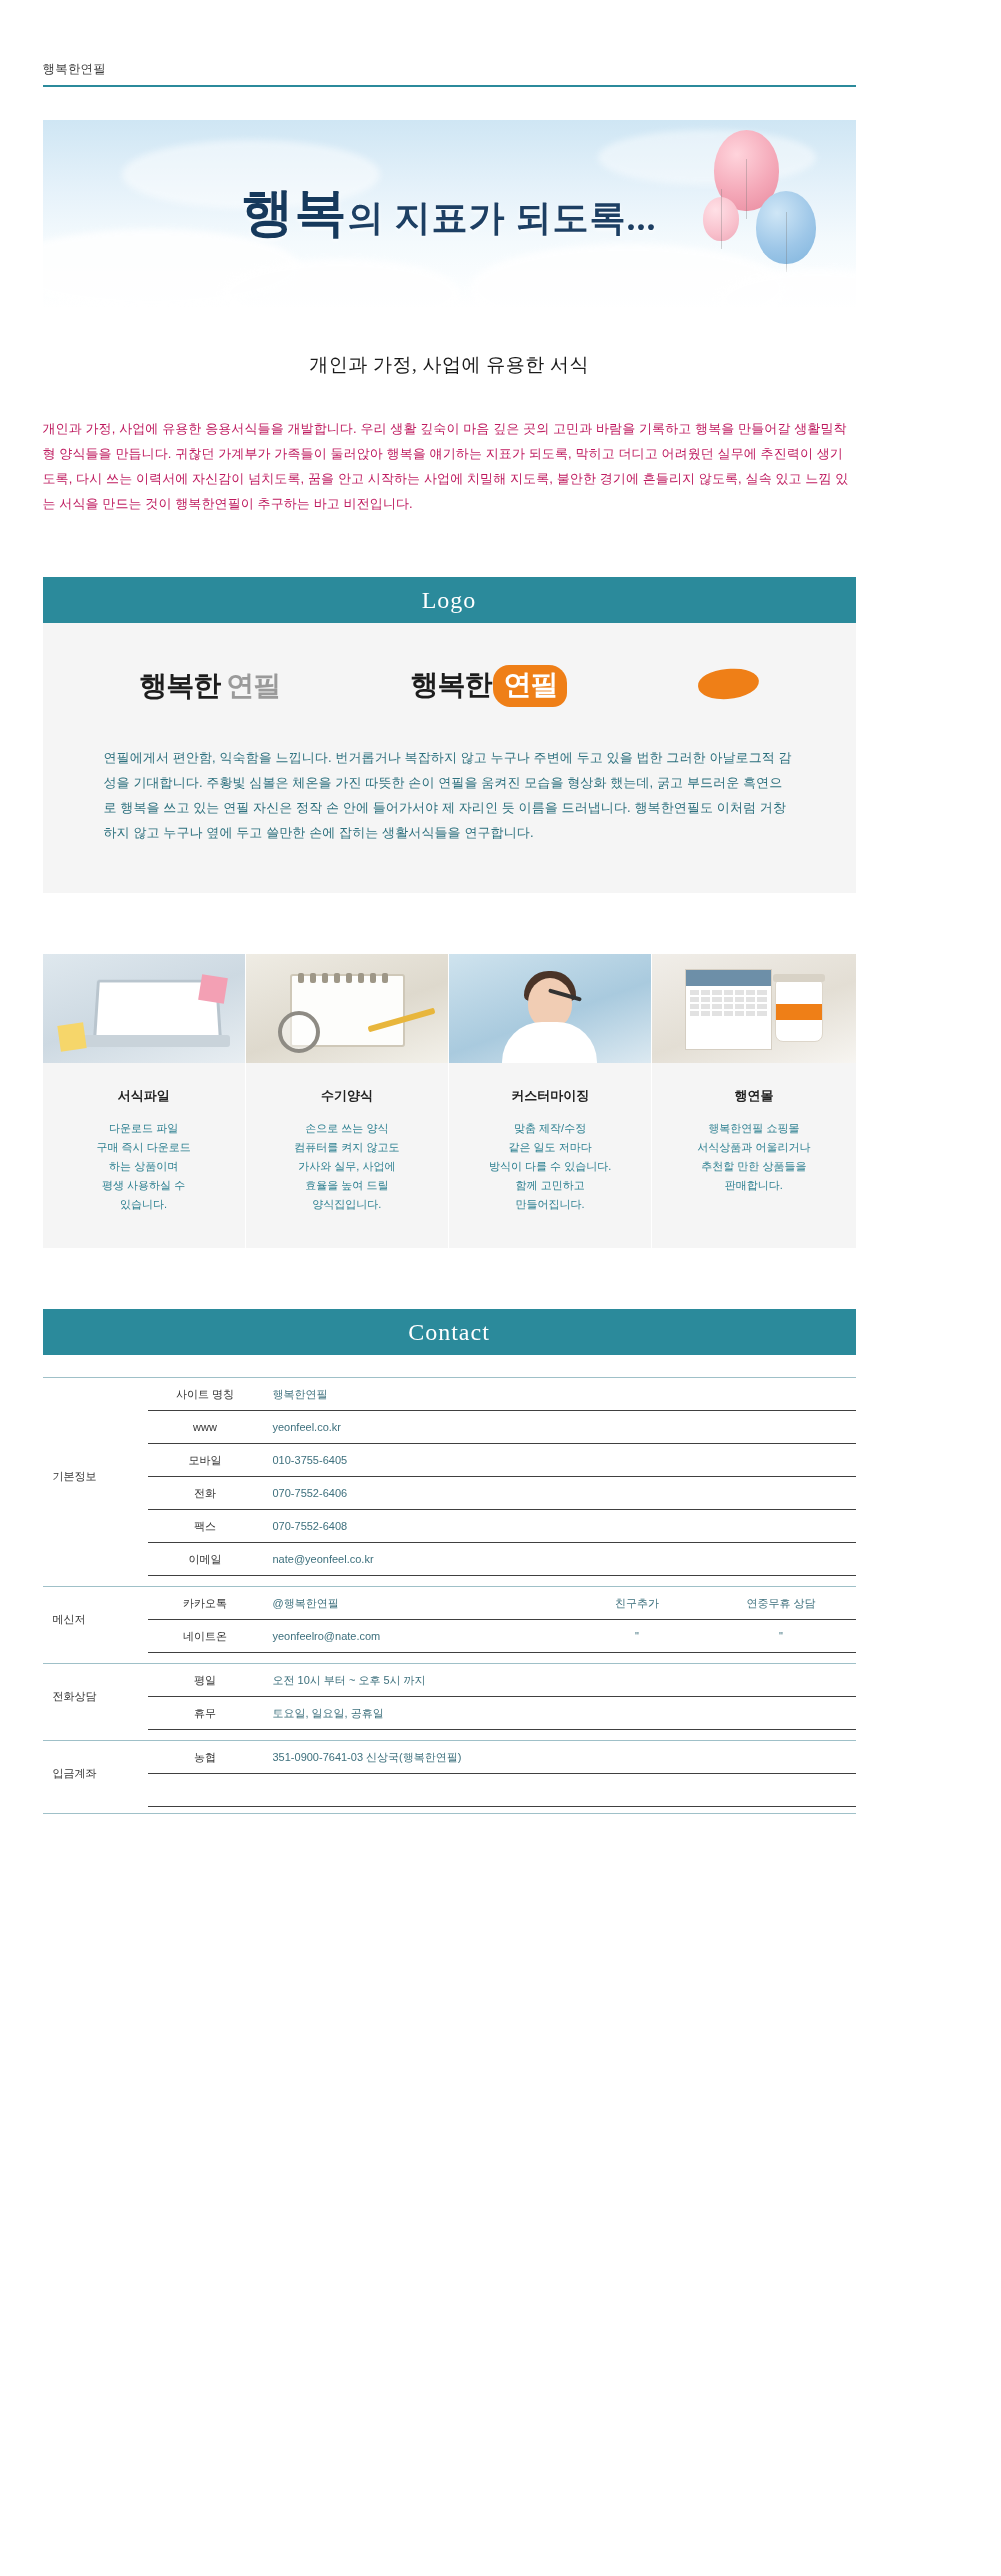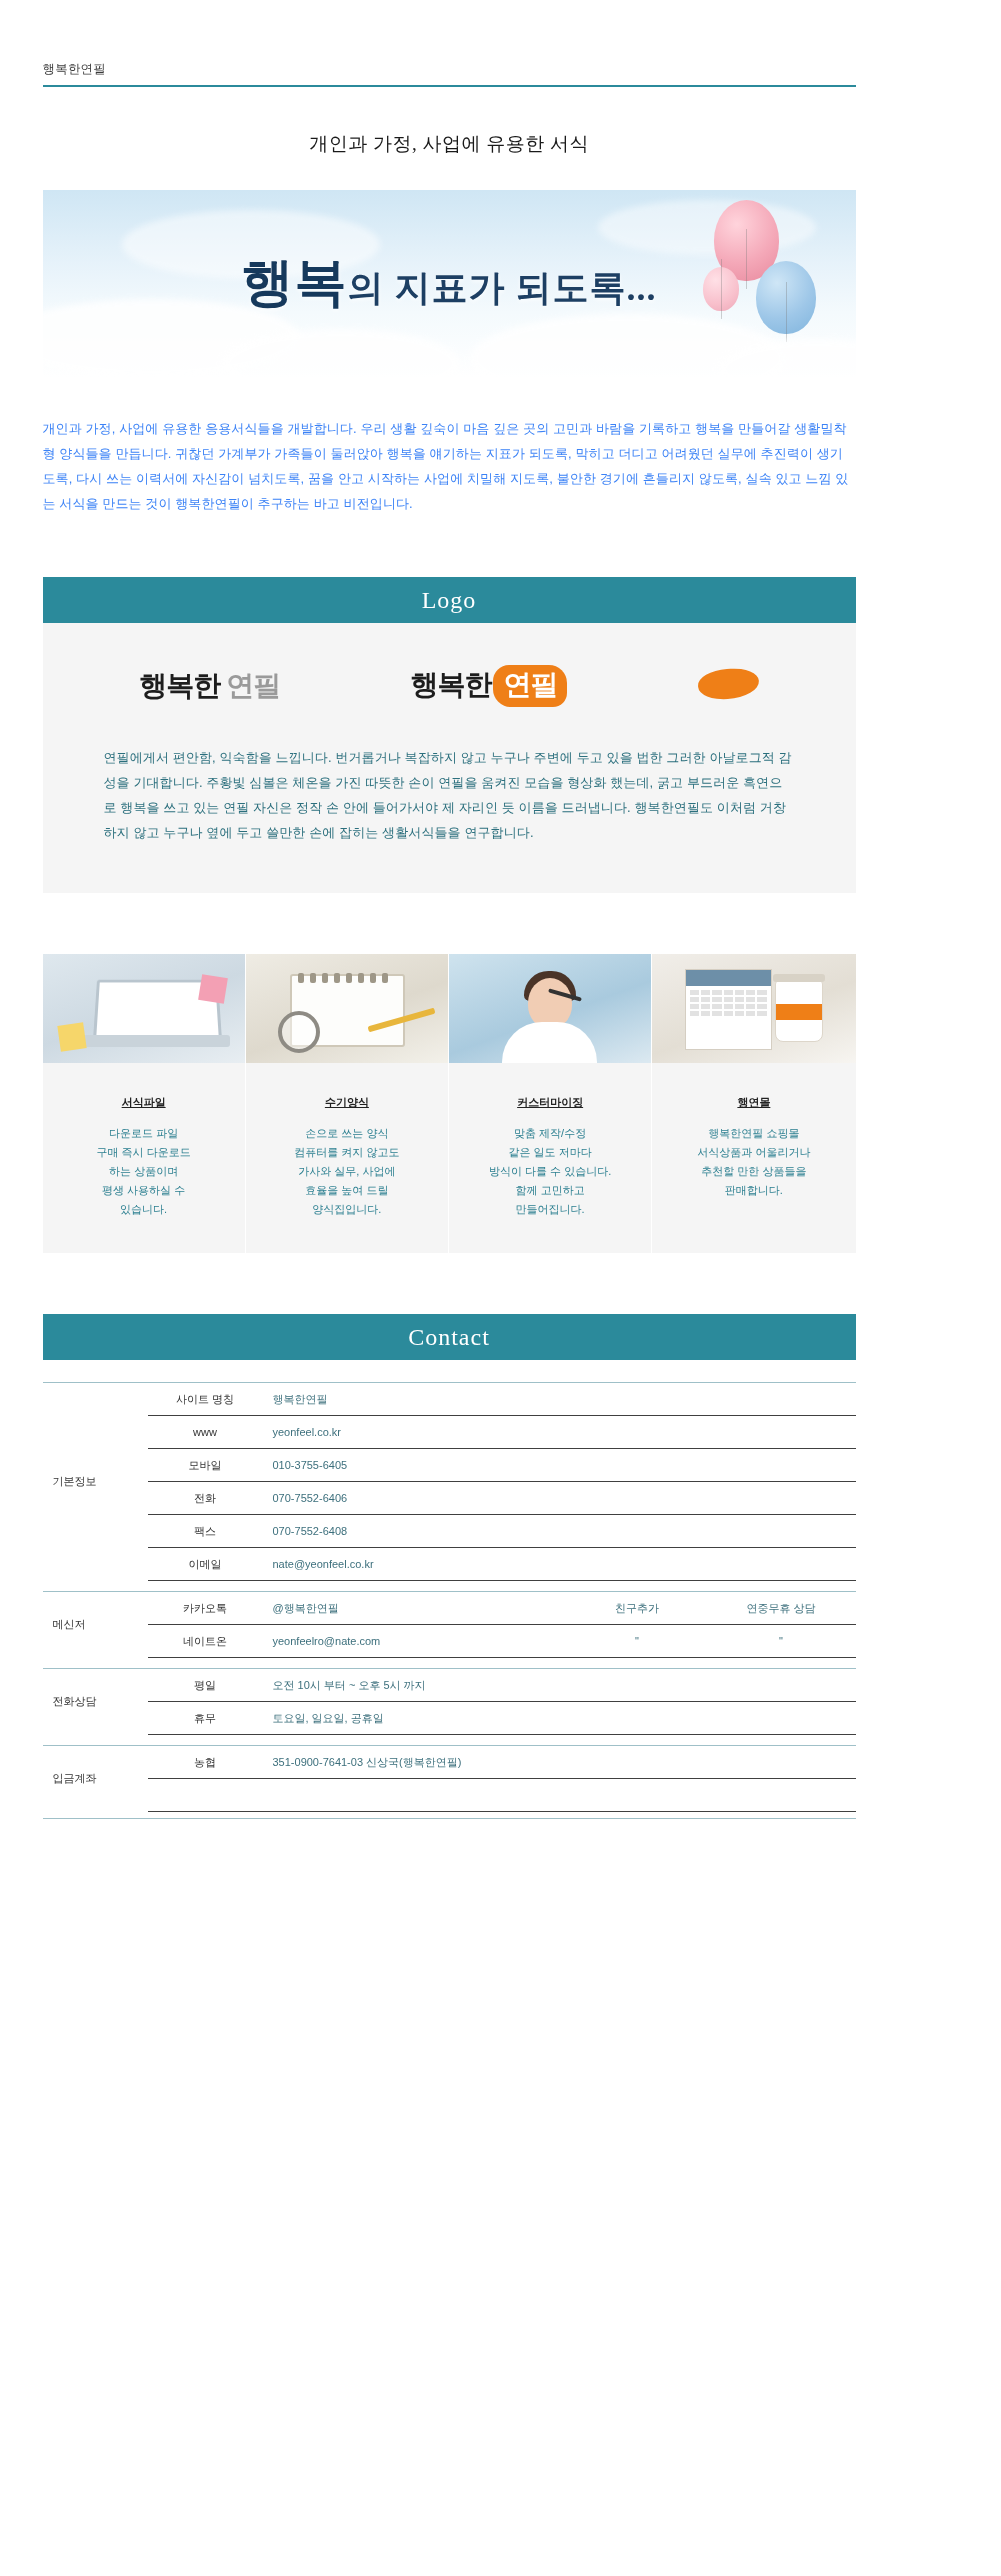--- a/index.html
+++ b/index.html
@@ -115,21 +115,21 @@
   }
   .hero-text .sub {
     font-size: 36px;
   }
 
   
   .lead {
     margin-top: 38px;
     font-size: 13px;
     line-height: 25px;
-    color: #3b82f6;
+    color: #be185d;
     letter-spacing: 0.1px;
   }
 
   
   .section {
     margin-top: 61px;
   }
   .band {
     background: #2b8a9b;
     color: #ffffff;
@@ -307,25 +307,24 @@
   .cup .band2 {
     position: absolute; left: 0; right: 0; top: 38%;
     height: 16px; background: #ef7f17;
   }
   .cup .lid {
     position: absolute; left: -3px; right: -3px; top: -7px;
     height: 8px; background: #d8d2c6; border-radius: 3px;
   }
 
   .svc-title {
-    margin-top: 32px;
-    font-size: 11px;
+    margin-top: 24px;
+    font-size: 13px;
     font-weight: bold;
     color: #222222;
-    text-decoration: underline;
   }
   .svc-desc {
     margin-top: 14px;
     font-size: 11px;
     line-height: 19px;
     color: #2b7f90;
     padding: 0 22px;
   }
 
   
@@ -382,44 +381,44 @@
 </style>
 </head>
 <body>
 
 <div class="page">
 
   <div class="inner">
     <div class="site-header">
       <div class="brand">행복한연필</div>
     </div>
-  </div>
-
-  <div class="inner">
-    <div class="intro-title">개인과 가정, 사업에 유용한 서식</div>
   </div>
 
   <div class="inner">
     <div class="hero">
       <div class="cloud c5"></div>
       <div class="cloud c6"></div>
       <div class="balloon b-pink"></div>
       <div class="balloon b-blue"></div>
       <div class="balloon b-pink2"></div>
       <div class="cloud c1"></div>
       <div class="cloud c2"></div>
       <div class="cloud c3"></div>
       <div class="cloud c4"></div>
       <div class="hero-text">
         <span class="big">행복</span><span class="sub">의 </span><span class="sub">지표가 되도록...</span>
       </div>
     </div>
   </div>
 
   <div class="inner">
+    <div class="intro-title">개인과 가정, 사업에 유용한 서식</div>
+  </div>
+
+  <div class="inner">
     <div class="lead">개인과 가정, 사업에 유용한 응용서식들을 개발합니다. 우리 생활 깊숙이 마음 깊은 곳의 고민과 바람을 기록하고 행복을 만들어갈 생활밀착형 양식들을 만듭니다. 귀찮던 가계부가 가족들이 둘러앉아 행복을 얘기하는 지표가 되도록, 막히고 더디고 어려웠던 실무에 추진력이 생기도록, 다시 쓰는 이력서에 자신감이 넘치도록, 꿈을 안고 시작하는 사업에 치밀해 지도록, 불안한 경기에 흔들리지 않도록, 실속 있고 느낌 있는 서식을 만드는 것이 행복한연필이 추구하는 바고 비전입니다.</div>
   </div>
 
   <div class="inner section">
     <div class="band">Logo</div>
     <div class="logo-block">
       <div class="logo-row">
 
         <div class="logo-item">
           <div class="logo-text-a">

